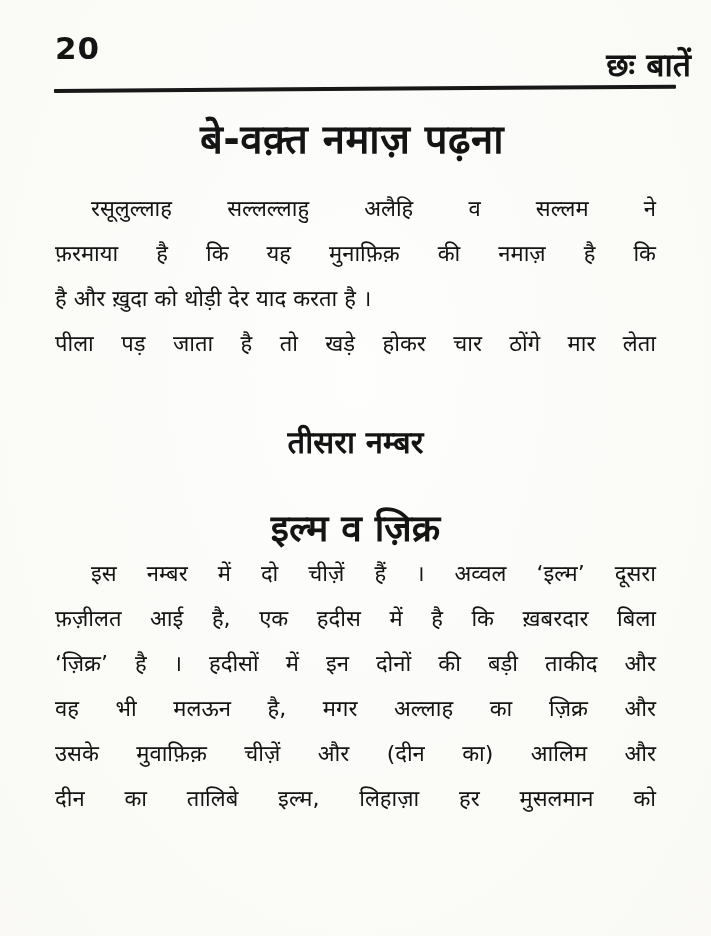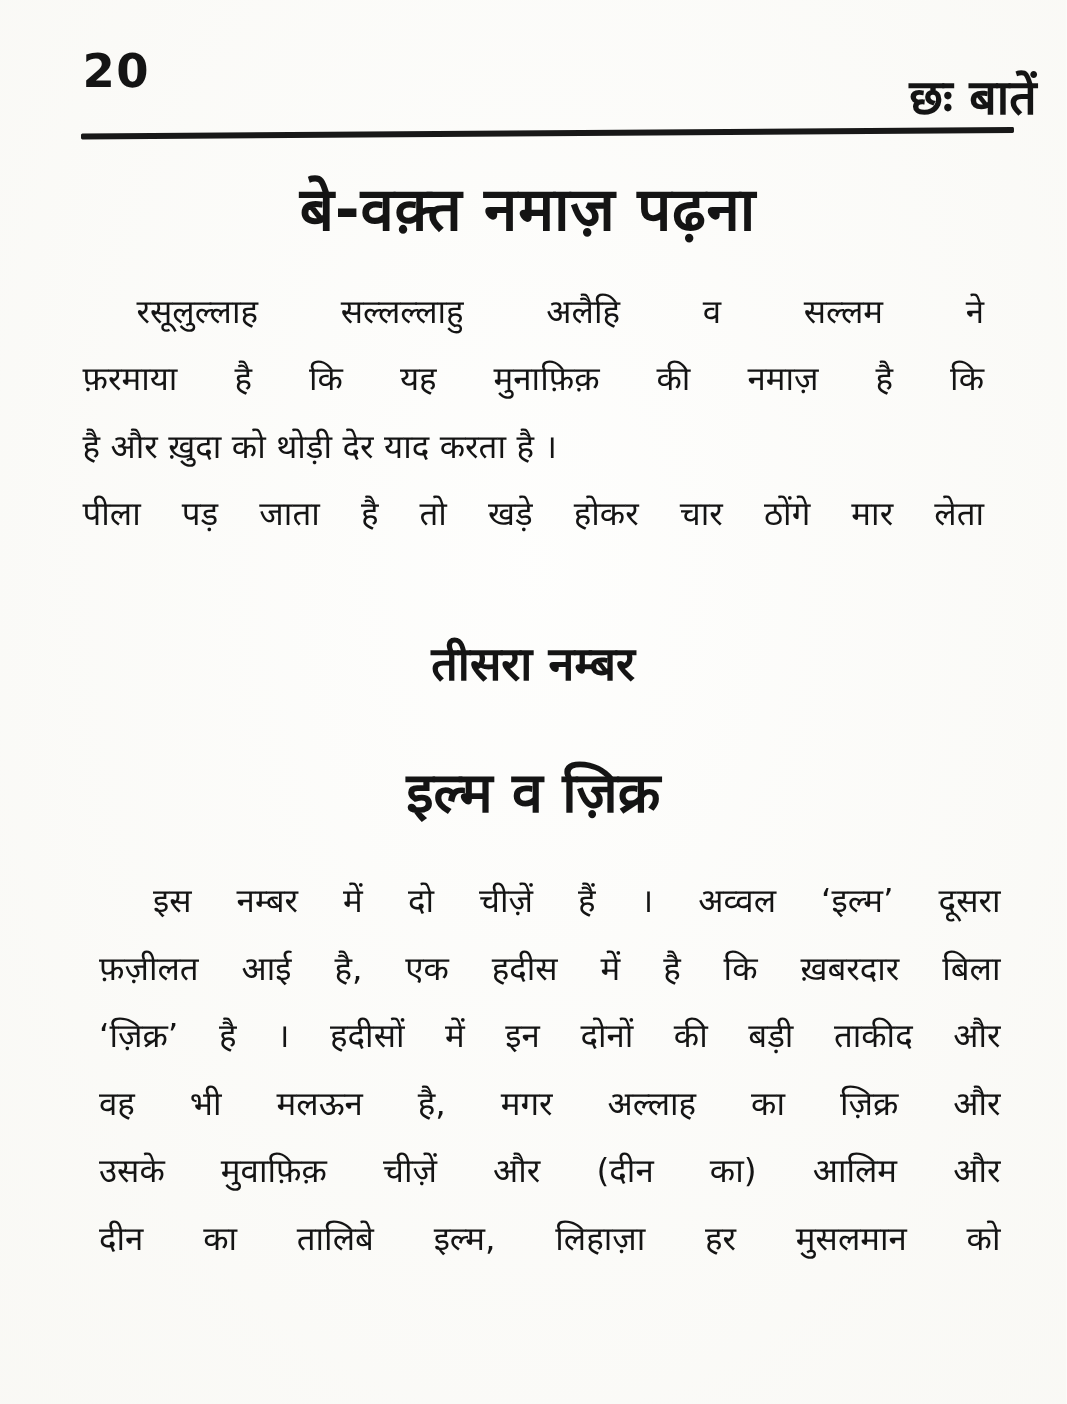--- a/index.html
+++ b/index.html
@@ -59,21 +59,21 @@
     letter-spacing: 0.5px;
   }
   .para {
     position: absolute;
     left: 55px;
     width: 601px;
     font-size: 22px;
     line-height: 45px;
   }
   .para-1 { top: 186px; }
-  .para-2 { top: 579px; margin-left: 11px; }
+  .para-2 { top: 551px; }
   .pline {
     height: 45px;
     white-space: nowrap;
     text-align: justify;
     text-align-last: justify;
     overflow: visible;
   }
   .pline.indent { text-indent: 36px; }
   .pline.endline {
     text-align: left;

